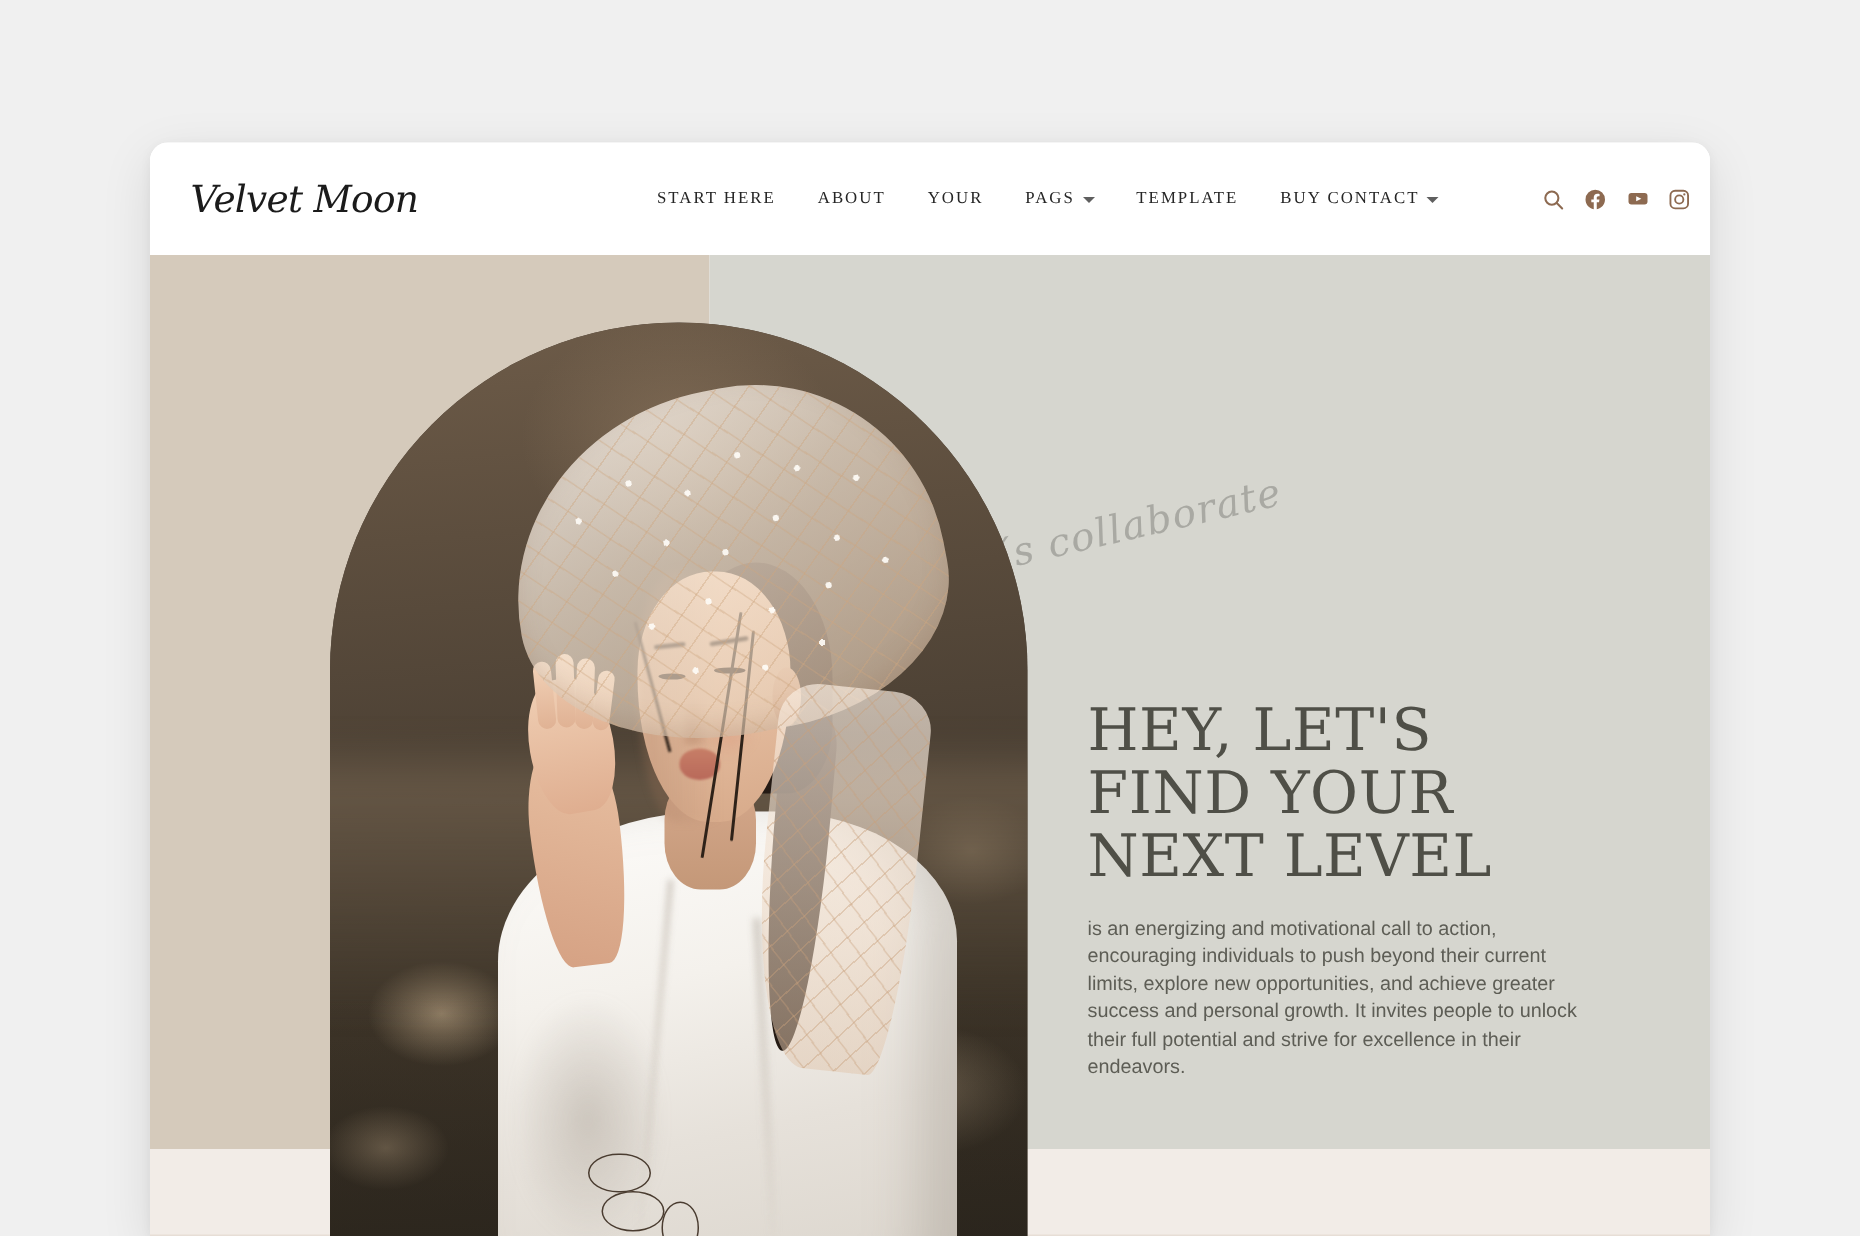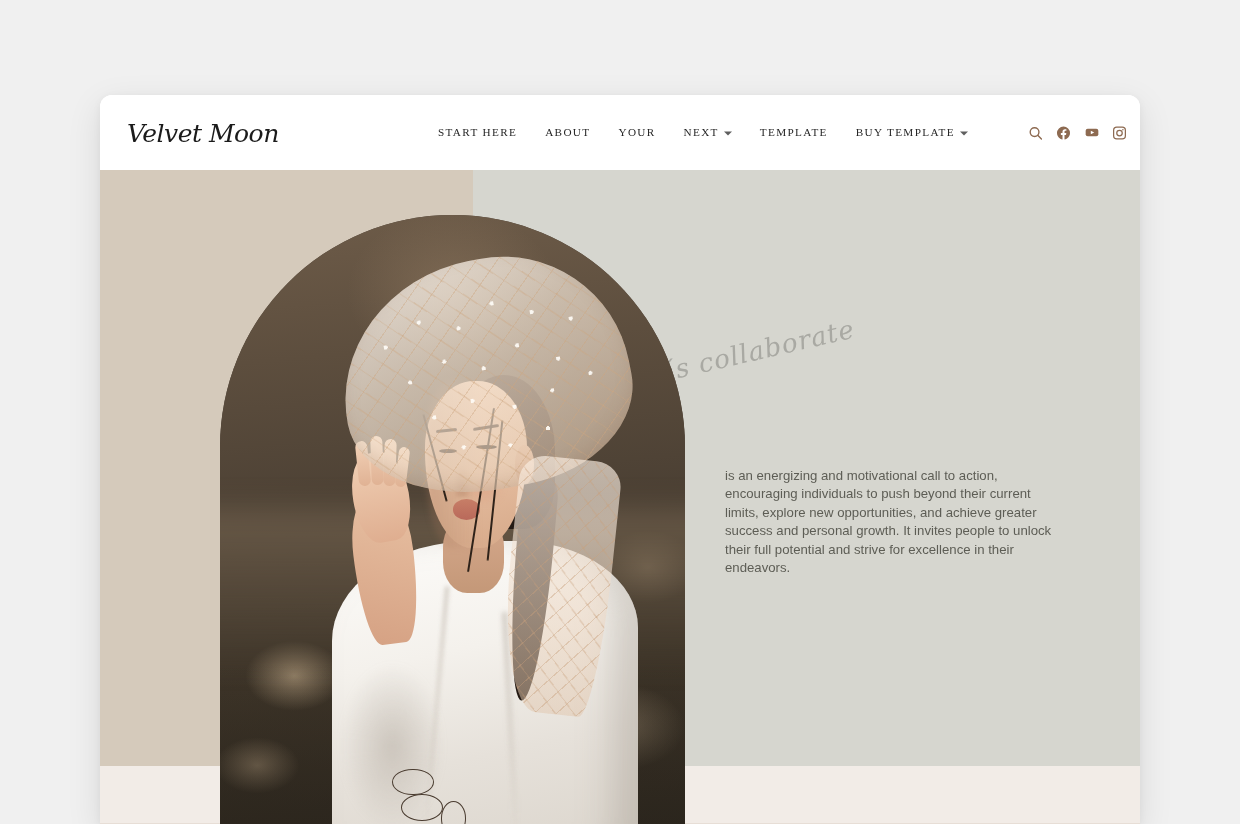--- a/index.html
+++ b/index.html
@@ -511,30 +511,30 @@
 
         <a class="nav-item">
           <span class="nav-label">ABOUT</span>
         </a>
 
         <a class="nav-item">
           <span class="nav-label">YOUR</span>
         </a>
 
         <a class="nav-item">
-          <span class="nav-label">NEXT</span>
+          <span class="nav-label">PAGS</span>
           <span class="caret"></span>
         </a>
 
         <a class="nav-item">
           <span class="nav-label">TEMPLATE</span>
         </a>
 
         <a class="nav-item">
-          <span class="nav-label">BUY TEMPLATE</span>
+          <span class="nav-label">BUY CONTACT</span>
           <span class="caret"></span>
         </a>
 
       </nav>
 
       <div id="header-actions">
 
         <span class="hicon">
           <svg width="15" height="15" viewBox="0 0 24 24" fill="none" stroke="currentColor" stroke-width="2.2" stroke-linecap="round">
             <circle cx="10.5" cy="10.5" r="7"></circle>
@@ -577,20 +577,21 @@
       </div>
     </header>
 
     <section id="hero">
       <div id="hero-panel-left"></div>
       <div id="hero-panel-right"></div>
 
       <div id="collab-script">let´s collaborate</div>
 
       <div id="hero-copy">
+        <h1 id="hero-heading">HEY, LET'S FIND YOUR NEXT LEVEL</h1>
         <p id="hero-paragraph">is an energizing and motivational call to action, encouraging individuals to push beyond their current limits, explore new opportunities, and achieve greater success and personal growth. It invites people to unlock their full potential and strive for excellence in their endeavors.</p>
       </div>
     </section>
 
     <div id="bottom-band">
       <div id="band-hairline"></div>
     </div>
 
     <div id="hero-figure-wrap">
       <div id="hero-figure">

